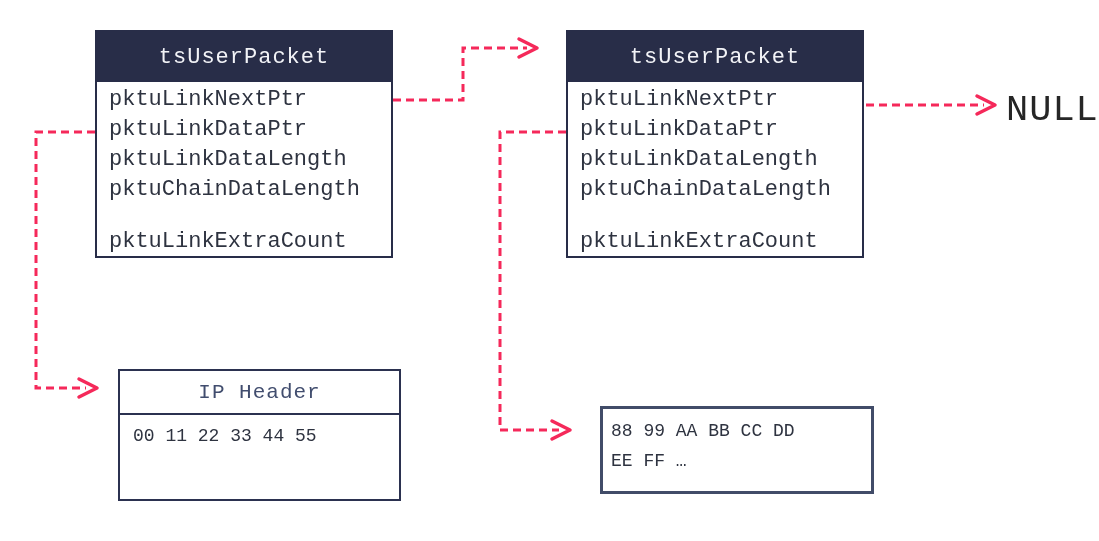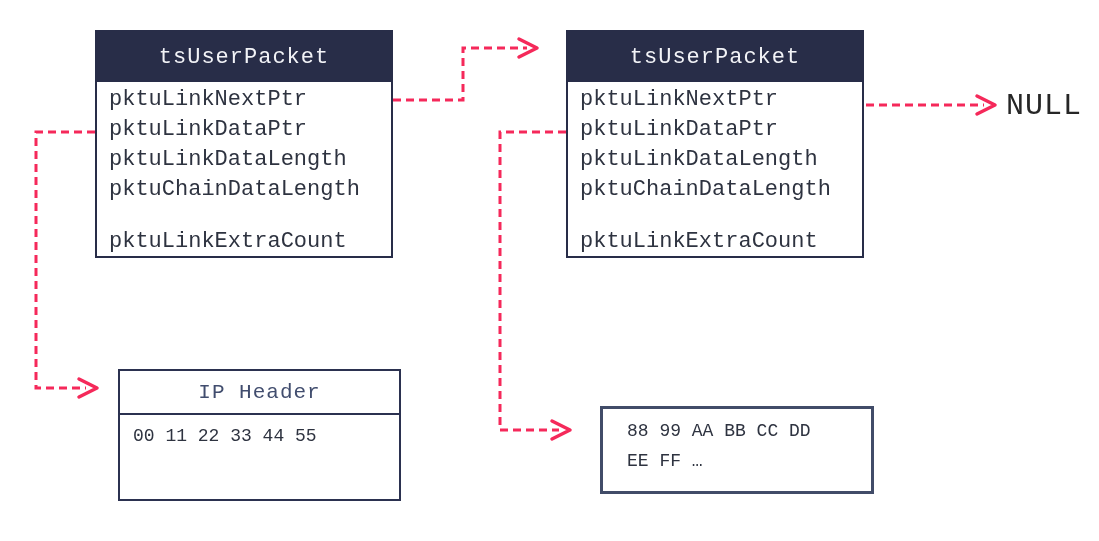--- a/index.html
+++ b/index.html
@@ -76,26 +76,26 @@
     line-height: 30px;
     color: var(--hex-text);
     white-space: pre;
   }
   .data-box {
     position: absolute;
     left: 600px; top: 406px;
     width: 274px; height: 88px;
     background: #ffffff;
     border: 3px solid var(--hex-box-border);
-    padding: 7px 0 0 24px;
+    padding: 7px 0 0 8px;
   }
   .null-label {
     position: absolute;
     left: 1006px; top: 89px;
-    font-size: 30px;
+    font-size: 37px;
     letter-spacing: 1px;
     color: var(--null-text);
   }
   svg.connectors {
     position: absolute;
     left: 0; top: 0;
     pointer-events: none;
   }
   .arrow-line {
     fill: none;

